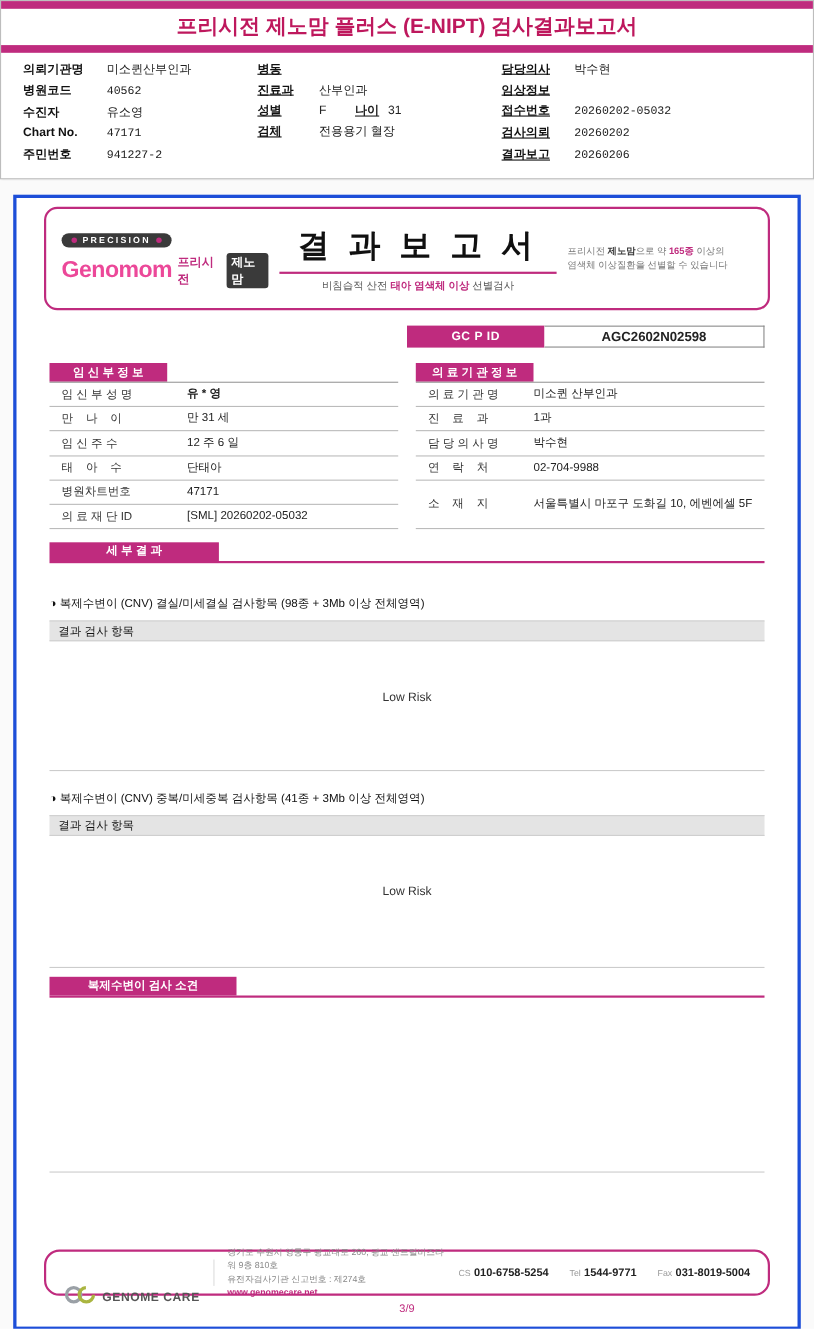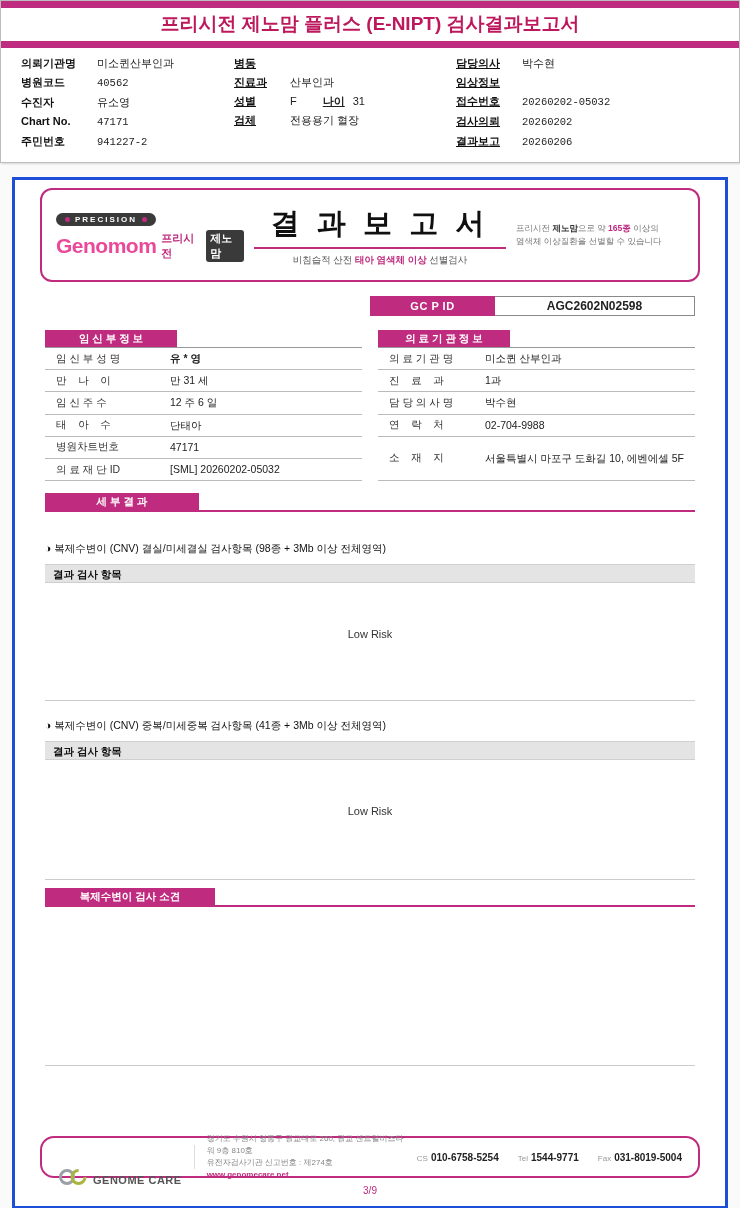--- a/index.html
+++ b/index.html
@@ -55,40 +55,40 @@
   
   .gcpid { display:flex; width:325px; margin:14px 0 0 auto; height:20px; }
   .gcpid-label { width:125px; background:#bf2b7e; color:#fff; font-weight:bold; font-size:11px;
                  display:flex; align-items:center; justify-content:center; letter-spacing:.5px; }
   .gcpid-value { flex:1; border:1px solid #8a8a8a; border-left:none; background:#fff;
                  display:flex; align-items:center; justify-content:center; font-weight:bold; font-size:12px; }
 
   
   .tables { display:flex; gap:16px; margin-top:14px; }
   .tbl { flex:1; }
-  .tbl-head { width:132px; height:17px; background:#bf2b7e; color:#fff; font-weight:bold; font-size:10.5px;
+  .tbl-head { width:107px; height:17px; background:#bf2b7e; color:#fff; font-weight:bold; font-size:10.5px;
               display:flex; align-items:center; justify-content:center; white-space:pre; }
   .tbl-rows { border-top:1px solid #999; }
   .trow { display:flex; border-bottom:1px solid #bbb; min-height:22px; align-items:center; font-size:10.5px; }
   .tlabel { width:125px; padding-left:11px; color:#333; white-space:pre; flex-shrink:0; }
   .tbl-right .tlabel { width:107px; }
   .tval { flex:1; padding:3px 4px 3px 0; line-height:1.45; }
   .tval.b { font-weight:bold; }
 
   
   .sec-line { border-bottom:2px solid #bf2b7e; margin-top:12px; line-height:0; }
   .sec-badge { display:inline-flex; width:154px; height:17px; background:#bf2b7e; color:#fff; font-weight:bold;
                font-size:10.5px; align-items:center; justify-content:center; white-space:pre; line-height:17px; }
   .sec-badge.wide { width:170px; }
 
   
   .cnv-title { margin-top:30px; font-size:10.5px; color:#111; }
   .cnv-title.second { margin-top:18px; }
   .gray-bar { margin-top:8px; background:#e4e4e4; border-top:1px solid #cfcfcf; border-bottom:1px solid #cfcfcf;
-              height:19px; line-height:18px; font-weight:bold; font-size:10.5px; padding-left:8px; color:#111; }
+              height:19px; line-height:18px; font-weight:normal; font-size:10.5px; padding-left:8px; color:#111; }
   .risk { text-align:center; font-size:11px; color:#333; margin-top:45px; }
   .thin-line { border-bottom:1px solid #ccc; margin-top:62px; }
   .thin-line.first { margin-top:60px; }
   .opinion-wrap { margin-top:8px; }
   .blank-line { border-bottom:1px solid #ccc; margin-top:158px; }
 
   
   .footer-box { border:2px solid #bf2b7e; border-radius:14px; height:42px; display:flex; align-items:center;
                 padding:0 16px; gap:12px; margin:70px -5px 0; background:#fff; }
   .gc-logo { display:flex; align-items:flex-end; gap:5px; font-weight:bold; font-size:11px; color:#555;

